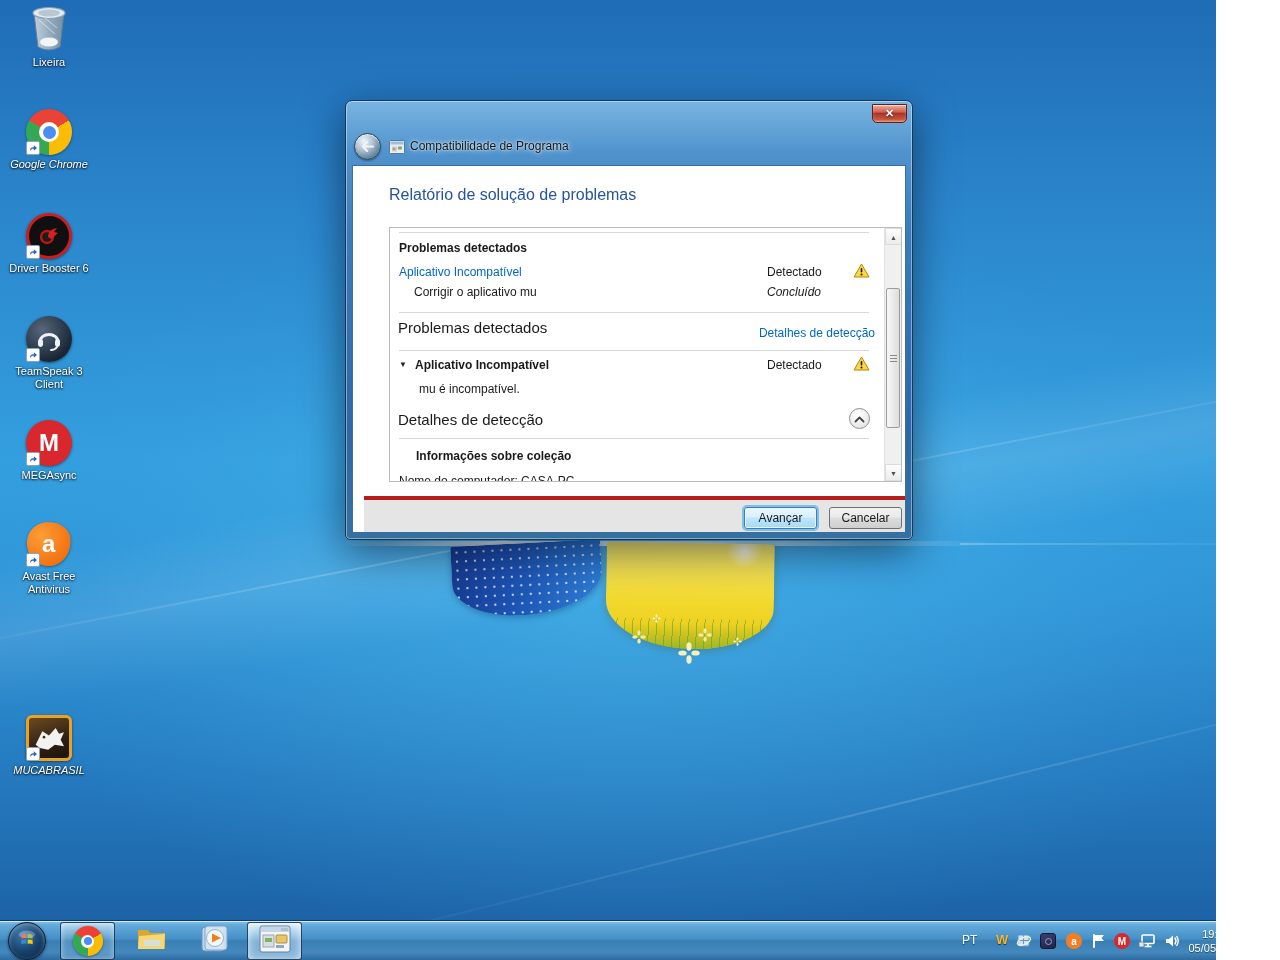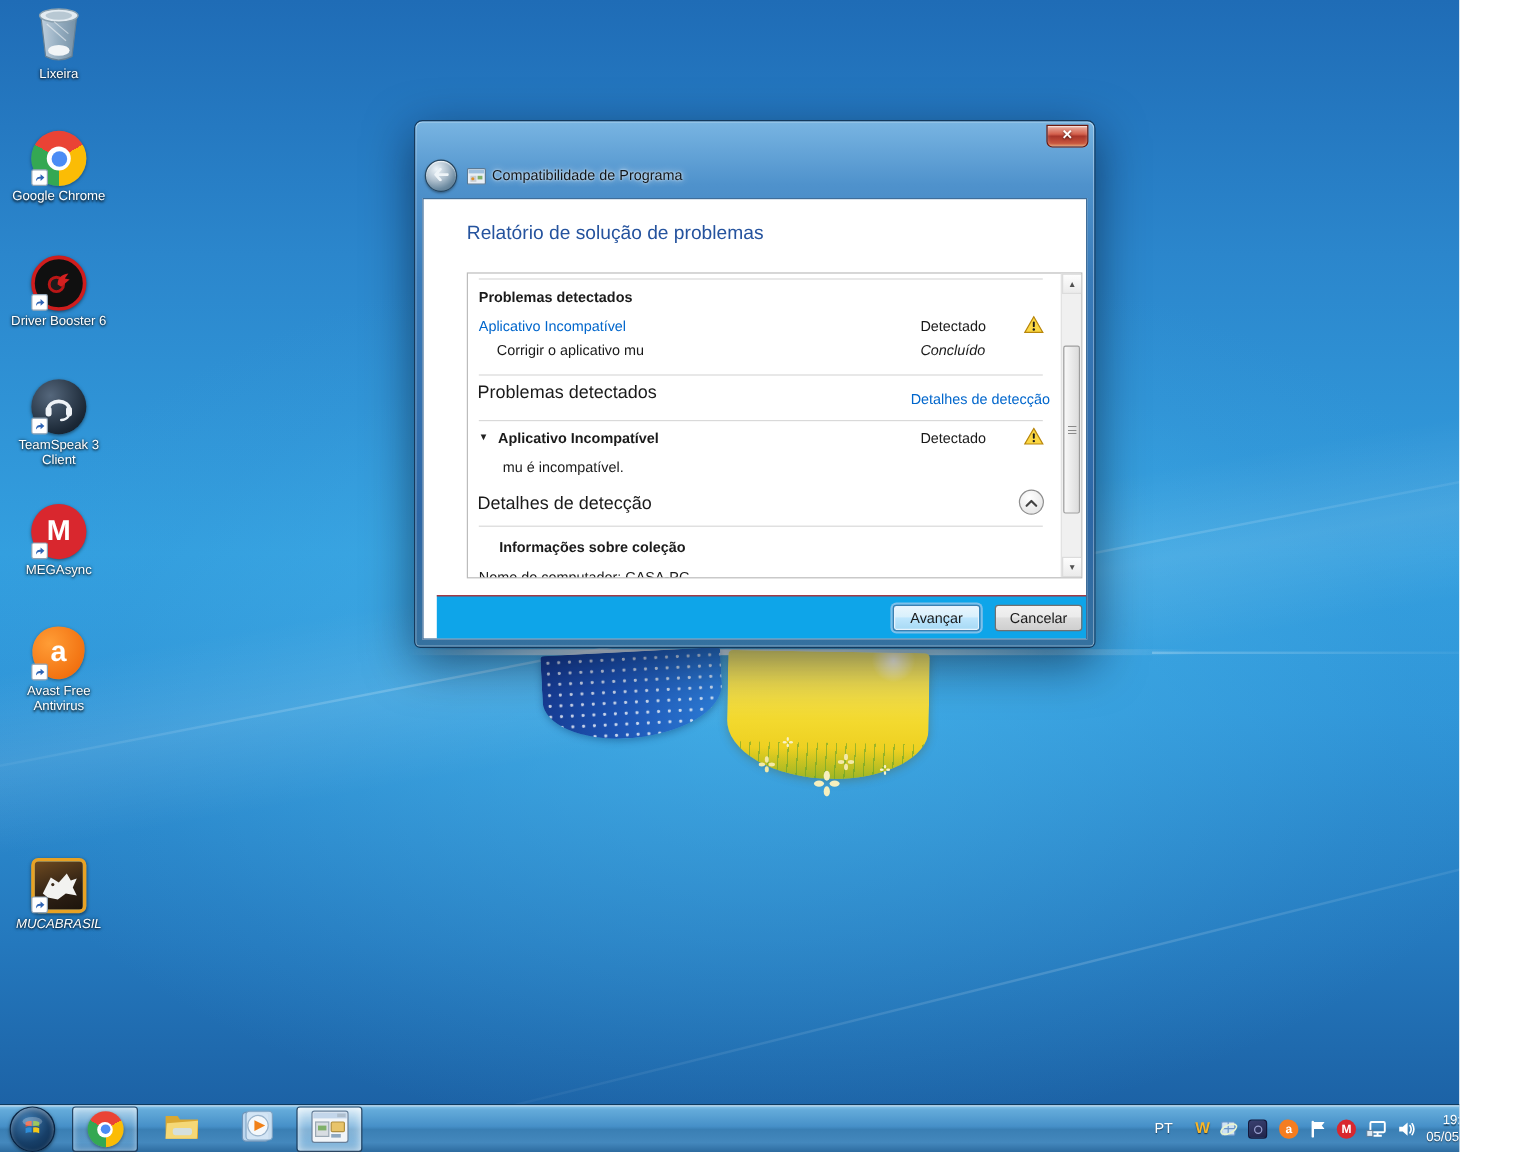--- a/index.html
+++ b/index.html
@@ -121,21 +121,21 @@
 
   .sbar { position:absolute; right:0; top:0; width:17px; height:253px; background:#f0f0f0; border-left:1px solid #e2e2e2; }
   .sbar .sbtn { position:absolute; left:0; width:17px; height:17px; text-align:center; font-size:7px; color:#505050; line-height:17px;
     background:linear-gradient(180deg,#fdfdfd,#ebebeb); border:1px solid #dcdcdc; }
   .sbar .up { top:0; } .sbar .down { bottom:0; }
   .sbar .thumb { position:absolute; left:1px; top:60px; width:14px; height:140px; border:1px solid #9d9d9d; border-radius:2px;
     background:linear-gradient(90deg,#f8f8f8,#dcdcdc); }
   .sbar .grip { position:absolute; left:3px; top:66px; width:7px; height:7px;
     background:repeating-linear-gradient(180deg,#8a8a8a 0 1px, transparent 1px 3px); }
 
-  .dlg-footer { position:absolute; left:11px; right:0; bottom:0; height:36px; background:#0ea5e9; border-top:1px solid #b91c1c; }
+  .dlg-footer { position:absolute; left:11px; right:0; bottom:0; height:36px; background:#e5e5e5; border-top:4px solid #b91c1c; }
   .btn { position:absolute; top:7px; height:22px; width:73px; font-size:12px; font-family:"Liberation Sans",sans-serif;
     color:#1a1a1a; border:1px solid #707070; border-radius:3px;
     background:linear-gradient(180deg,#f2f2f2 0%, #ebebeb 45%, #dddddd 50%, #cfcfcf 100%); }
   .btn.default { border:1px solid #3c7fb1;
     box-shadow:0 0 0 2px #7fc0ea, inset 0 0 0 1px #e7f4fd;
     background:linear-gradient(180deg,#eaf6fd 0%, #d9f0fc 45%, #bee6fd 50%, #a6d9f4 100%); }
   .btn-next { right:88px; } .btn-cancel { right:3px; }
 
   
   .taskbar { position:absolute; left:0; bottom:0; width:1280px; height:40px;
@@ -258,21 +258,21 @@
           <ellipse cx="22" cy="38" rx="9" ry="4.5" fill="#f2f5f7"></ellipse>
           <ellipse cx="22" cy="9" rx="16" ry="5.5" fill="#e3ebf1" stroke="#8aa0af" stroke-width="1.2"></ellipse>
           <ellipse cx="22" cy="9" rx="11" ry="3.4" fill="#b8c8d3"></ellipse>
           <path d="M12 16 L28 30 M18 14 L30 24" stroke="#ffffff" stroke-width="1" opacity=".5"></path>
         </svg>
       </span>
     </div>
     <div class="lbl">Lixeira</div>
   </div>
 
-  <div class="dicon" style="left:4px;top:108px;">
+  <div class="dicon" style="left:4px;top:108px;font-style:italic;">
     <div class="ic">
       <span class="chrome-ball">
           <span class="chrome-hub">
             <span class="chrome-dot"></span>
           </span>
         </span>
       <span class="sc-arrow">
         <svg width="10" height="10" viewBox="0 0 10 10">
             <path d="M2 8 C2 5.2 3.2 4.2 5.8 4.2 L5.8 2.2 L9 5 L5.8 7.8 L5.8 5.8 C4 5.8 2.9 6.4 2 8 Z" fill="#2e64b5"></path>
           </svg>

